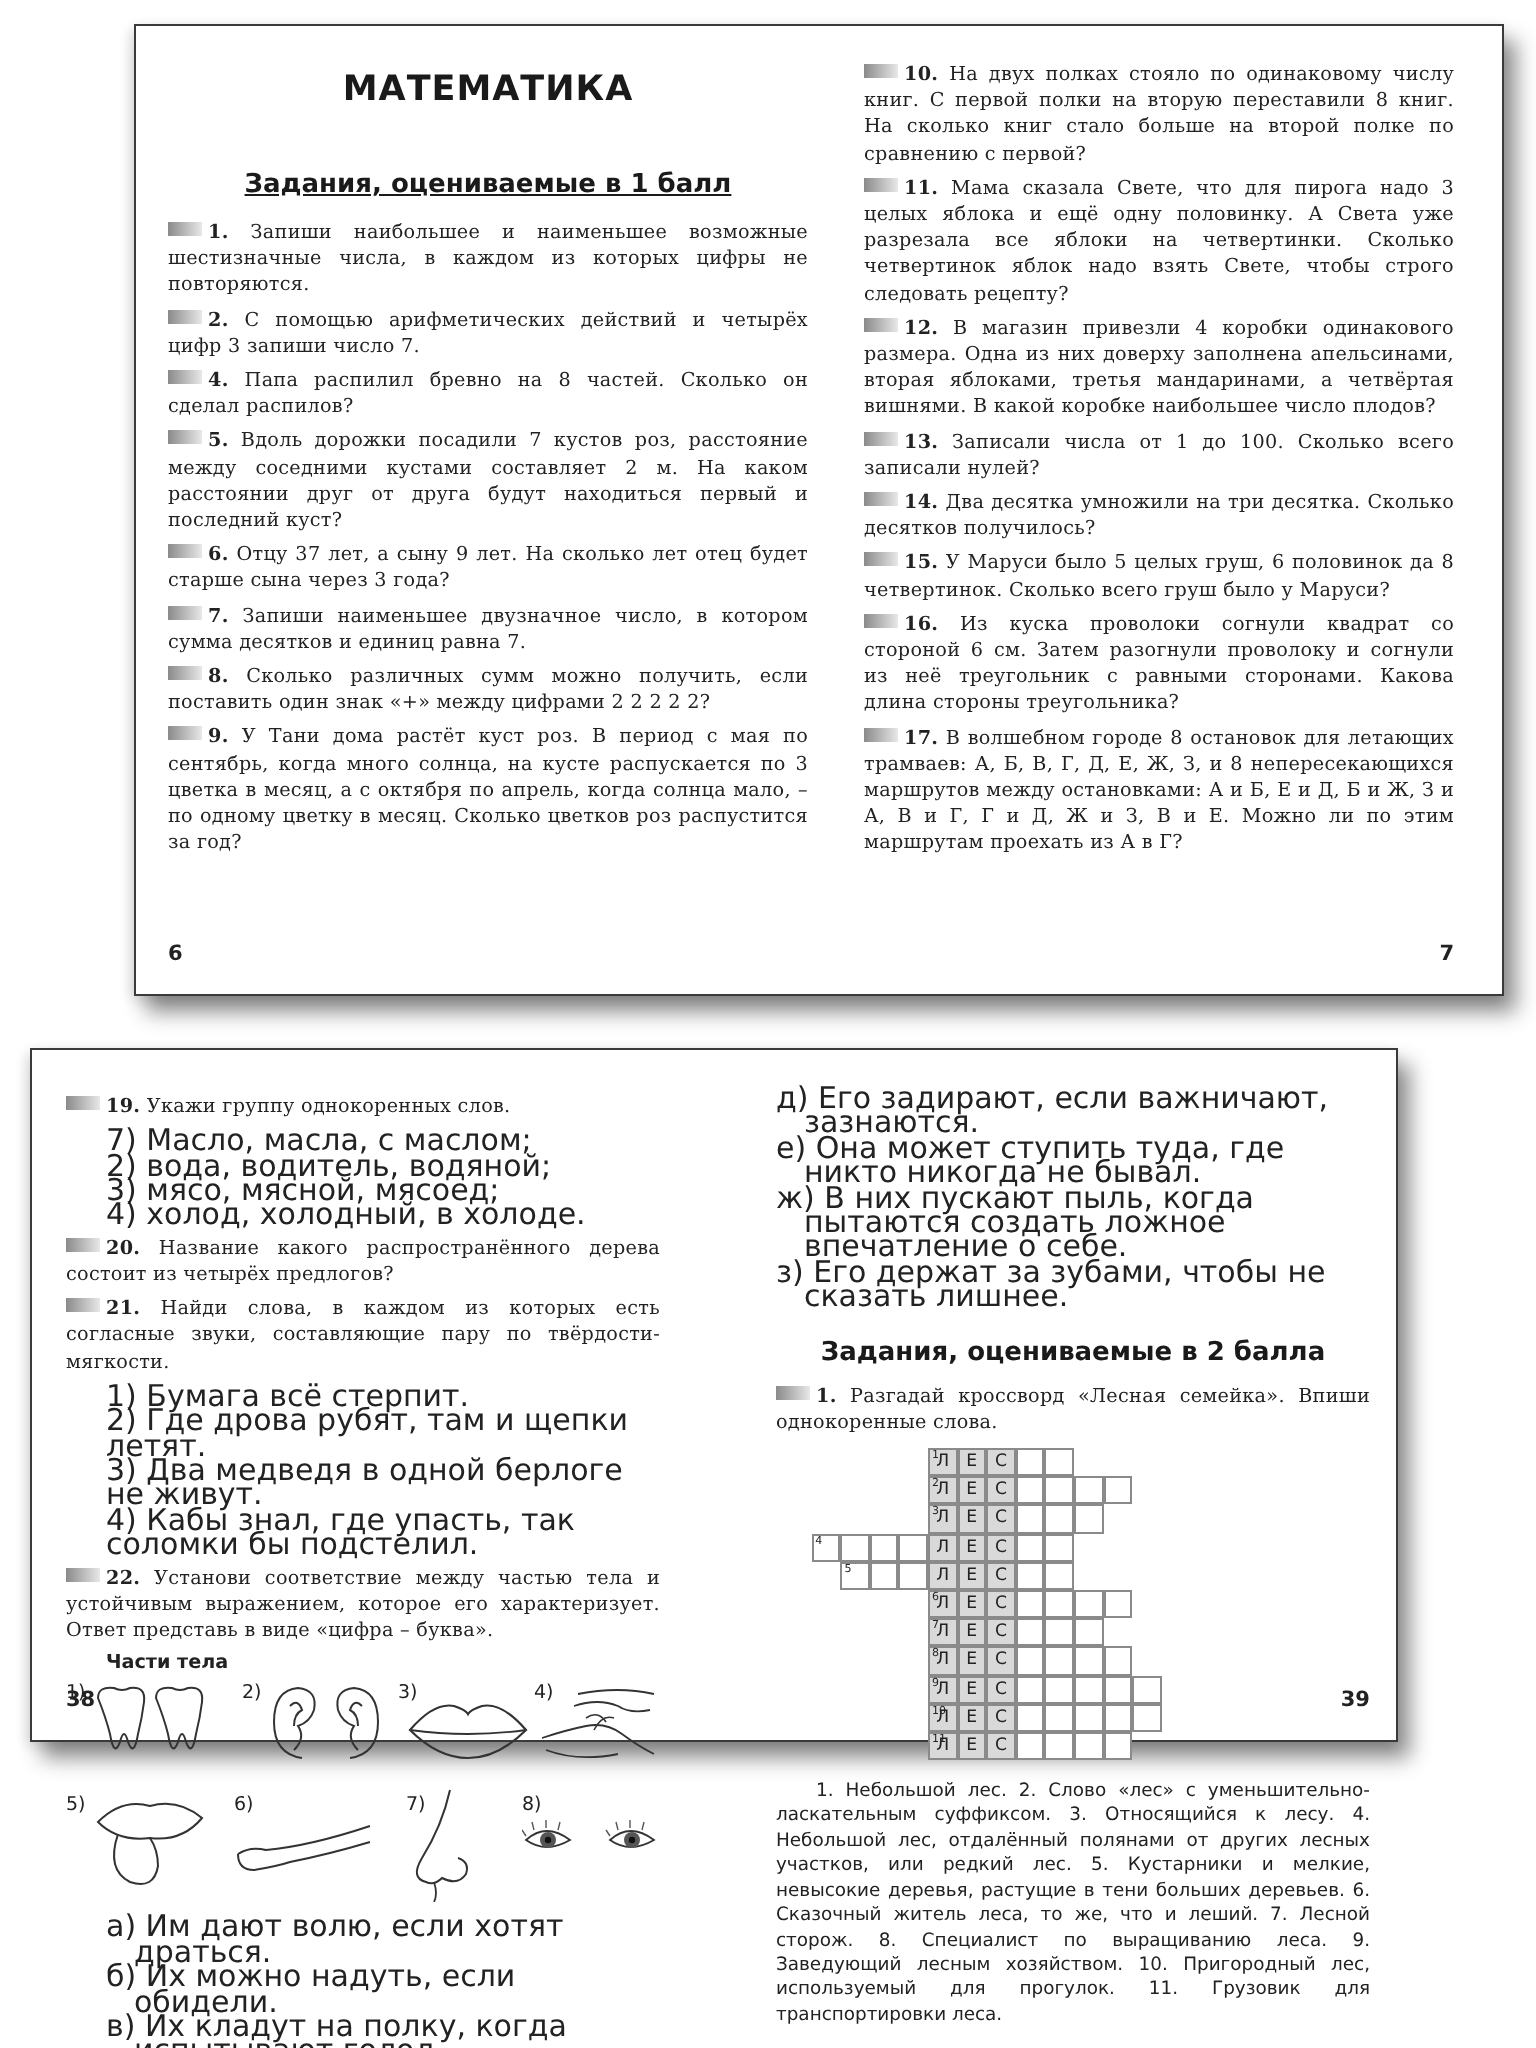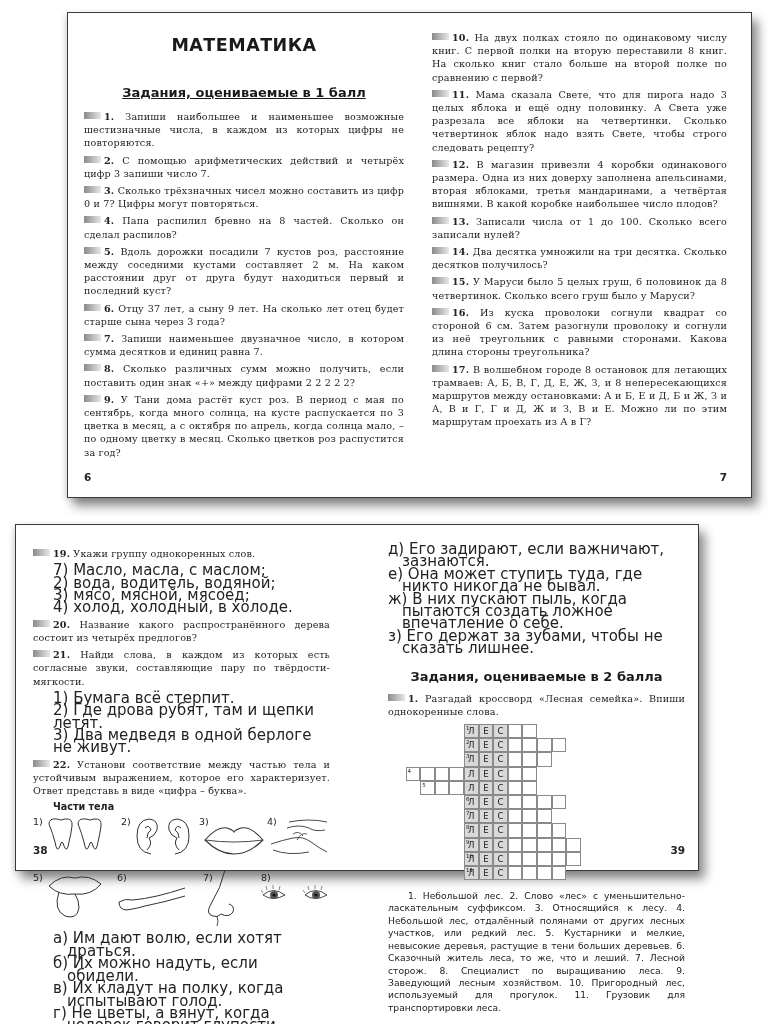--- a/index.html
+++ b/index.html
@@ -67,21 +67,20 @@
 <body>
 
 <div class="spread" id="spread-top">
 
   <div class="page" style="left:16px; width:320px;">
     <div class="title">МАТЕМАТИКА</div>
     <div class="section-h" style="margin:30px 0 10px 0;text-decoration:underline;">Задания, оцениваемые в 1 балл</div>
     <div id="tasks-left">
         <div class="task"><span class="marker"></span><span class="num">1.</span> <span>Запиши наибольшее и наименьшее возможные шестизначные числа, в каждом из которых цифры не повторяются.</span></div>
         <div class="task"><span class="marker"></span><span class="num">2.</span> <span>С помощью арифметических действий и четырёх цифр 3 запиши число 7.</span></div>
-        <div class="task"><span class="marker"></span><span class="num">3.</span> <span>Сколько трёхзначных чисел можно составить из цифр 0 и 7? Цифры могут повторяться.</span></div>
         <div class="task"><span class="marker"></span><span class="num">4.</span> <span>Папа распилил бревно на 8 частей. Сколько он сделал распилов?</span></div>
         <div class="task"><span class="marker"></span><span class="num">5.</span> <span>Вдоль дорожки посадили 7 кустов роз, расстояние между соседними кустами составляет 2 м. На каком расстоянии друг от друга будут находиться первый и последний куст?</span></div>
         <div class="task"><span class="marker"></span><span class="num">6.</span> <span>Отцу 37 лет, а сыну 9 лет. На сколько лет отец будет старше сына через 3 года?</span></div>
         <div class="task"><span class="marker"></span><span class="num">7.</span> <span>Запиши наименьшее двузначное число, в котором сумма десятков и единиц равна 7.</span></div>
         <div class="task"><span class="marker"></span><span class="num">8.</span> <span>Сколько различных сумм можно получить, если поставить один знак «+» между цифрами 2 2 2 2 2?</span></div>
         <div class="task"><span class="marker"></span><span class="num">9.</span> <span>У Тани дома растёт куст роз. В период с мая по сентябрь, когда много солнца, на кусте распускается по 3 цветка в месяц, а с октября по апрель, когда солнца мало, – по одному цветку в месяц. Сколько цветков роз распустится за год?</span></div>
       </div>
     <div class="pnum" style="left:0;">6</div>
   </div>
 
@@ -115,20 +114,21 @@
     <div class="task">
       <span class="marker"></span><span class="num">20.</span> <span>Название какого распространённого дерева состоит из четырёх предлогов?</span>
     </div>
     <div class="task">
       <span class="marker"></span><span class="num">21.</span> <span>Найди слова, в каждом из которых есть согласные звуки, составляющие пару по твёрдости-мягкости.</span>
     </div>
     <div class="sans-list">
       <div>1) Бумага всё стерпит.</div>
       <div>2) Где дрова рубят, там и щепки летят.</div>
       <div>3) Два медведя в одной берлоге не живут.</div>
+      <div>4) Кабы знал, где упасть, так соломки бы подстелил.</div>
     </div>
     <div class="task">
       <span class="marker"></span><span class="num">22.</span> <span>Установи соответствие между частью тела и устойчивым выражением, которое его характеризует. Ответ представь в виде «цифра – буква».</span>
     </div>
     <div class="subhead">Части тела</div>
 
     <div class="pics">
 
       <span class="pic-label" style="left:0;top:2px;">1)</span>
       <svg class="pic" style="left:12px;top:2px;" width="62" height="40" viewBox="0 0 62 40">

